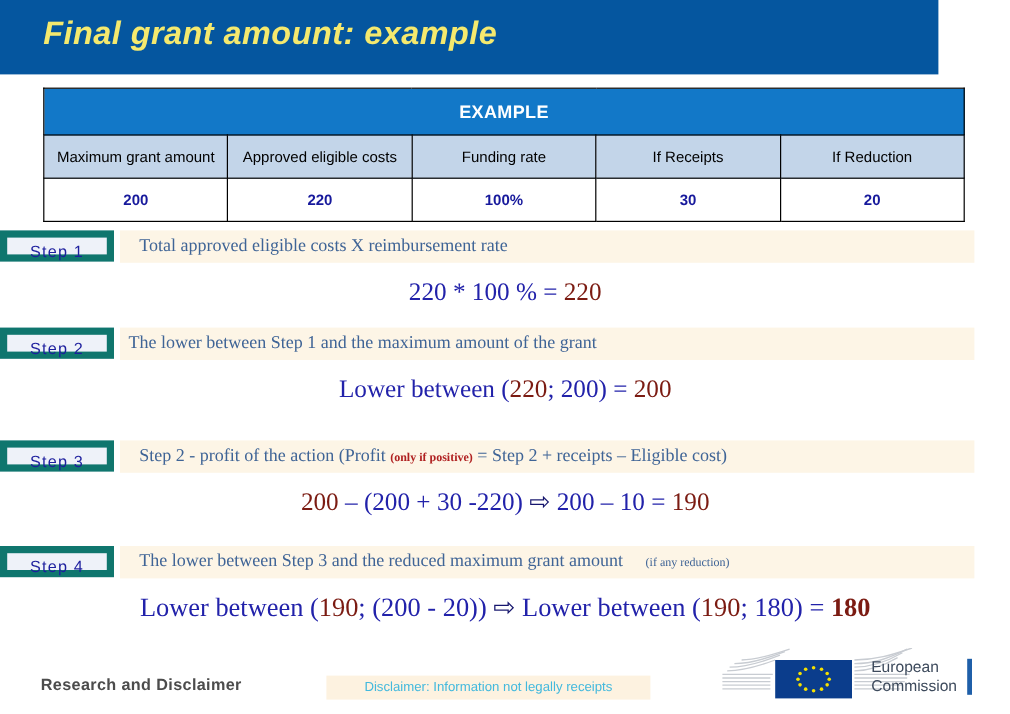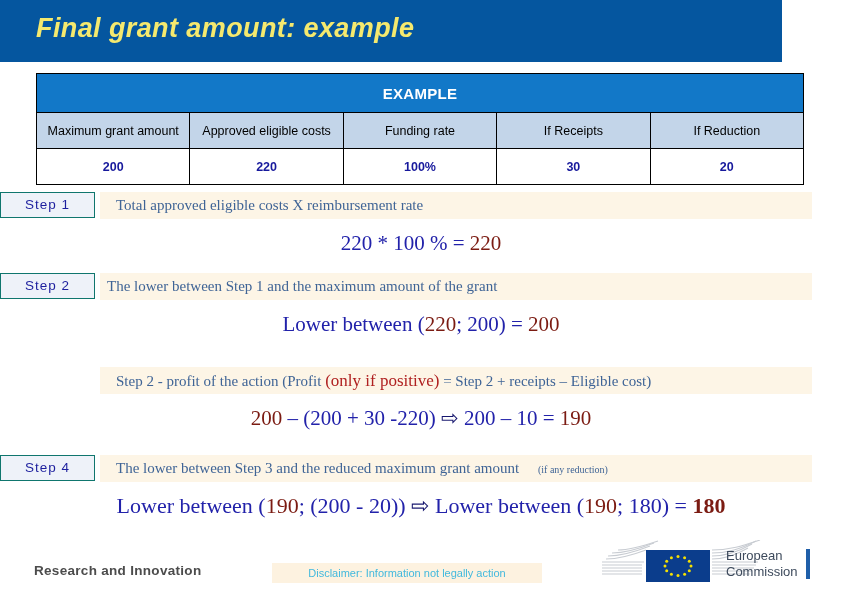--- a/index.html
+++ b/index.html
@@ -87,21 +87,21 @@
     position: absolute;
     left: 0;
     width: 842px;
     height: 27px;
   }
   .step-badge {
     position: absolute;
     left: 0; top: 0;
     width: 95px; height: 26px;
     background: #eef2f9;
-    border: 1px solid #0f766e;
+    border: 6px solid #0f766e;
     box-sizing: border-box;
     font-family: "Liberation Sans", sans-serif;
     font-size: 13.5px;
     color: #1d1f9e;
     line-height: 24px;
     text-align: center;
     letter-spacing: 1px;
   }
   .step-desc-band {
     position: absolute;
@@ -118,22 +118,22 @@
     font-family: "Liberation Serif", serif;
     font-size: 15px;
     white-space: nowrap;
   }
   .small-note {
     font-size: 10px;
     padding-left: 15px;
   }
   .red-note {
     color: #b02121;
-    font-weight: normal;
-    font-size: 17px;
+    font-weight: bold;
+    font-size: 10px;
   }
 
   
   .formula {
     position: absolute;
     left: 0;
     width: 842px;
     text-align: center;
     font-family: "Liberation Serif", serif;
     font-size: 21px;
@@ -238,39 +238,40 @@
   <div class="step-desc-band"></div>
   <div class="step-badge">Step 2</div>
   <div class="step-desc" style="left:107px;">The lower between Step 1 and the maximum amount of the grant</div>
 </div>
 <div class="formula" style="top:312px;">
   <span class="f-blue">Lower between (</span><span class="f-red">220</span><span class="f-blue">; 200) = </span><span class="f-red">200</span>
 </div>
 
 <div class="step-row" style="top:367px;">
   <div class="step-desc-band"></div>
+  <div class="step-badge">Step 3</div>
   <div class="step-desc" style="left:116px;"><span>Step 2 - profit of the action  (Profit </span><span class="red-note">(only if positive)</span><span> = Step 2 + receipts – Eligible cost)</span></div>
 </div>
 <div class="formula" style="top:406px;">
   <span class="f-red">200</span><span class="f-blue"> – (200 + 30 -220)  </span><span class="f-navy">⇨</span><span class="f-blue"> 200 – 10 = </span><span class="f-red">190</span>
 </div>
 
 <div class="step-row" style="top:455px;">
   <div class="step-desc-band"></div>
   <div class="step-badge">Step 4</div>
   <div class="step-desc" style="left:116px;"><span>The lower between Step 3 and the reduced maximum grant amount  </span><span class="small-note">(if any reduction)</span></div>
 </div>
 <div class="formula" style="top:493px; font-size:22px;">
   <span class="f-blue">Lower between (</span><span class="f-red">190</span><span class="f-blue">; (200 - 20))  </span><span class="f-navy">⇨</span><span class="f-blue"> Lower between (</span><span class="f-red">190</span><span class="f-blue">; 180) = </span><span class="f-bold-red">180</span>
 </div>
 
-<div id="footer-research">Research and Innovation</div>
+<div id="footer-research">Research and Disclaimer</div>
 
 <div id="disclaimer-band">
-  <div id="disclaimer-text">Disclaimer: Information not legally action</div>
+  <div id="disclaimer-text">Disclaimer: Information not legally receipts</div>
 </div>
 
 <div id="eu-logo">
   <svg width="232" height="48" viewBox="0 0 232 48" xmlns="http://www.w3.org/2000/svg">
 
     <g stroke="#c8ccd2" stroke-width="1.1" fill="none">
       <path d="M2,34 L42,34"></path>
         <path d="M2,31 L42,31"></path>
         <path d="M2,28 L42,28"></path>
       <path d="M2,25 L42,25"></path>

